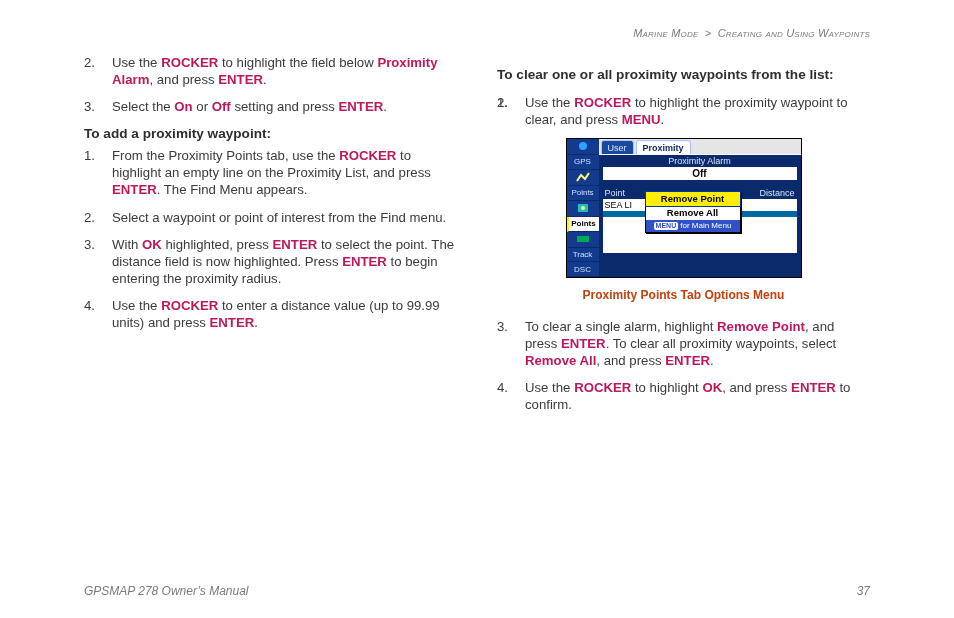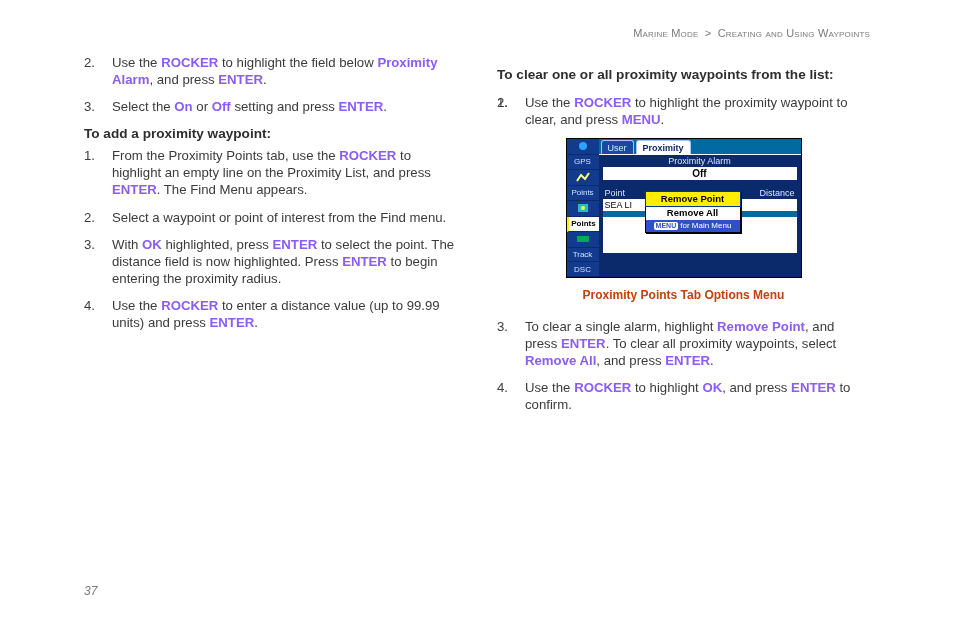--- a/index.html
+++ b/index.html
@@ -24,20 +24,21 @@
     color:var(--text);
     box-sizing:border-box;
   }
   .header{
     position:absolute;
     top:26px;
     right:var(--side-pad);
     font-size:11px;
     color:var(--header);
     letter-spacing:.2px;
+    font-style:italic;
   }
   .header .sc{font-variant:small-caps;}
   .header .sep{color:var(--header);margin:0 3px;}
   .cols{
     position:absolute;
     top:54px;
     left:var(--side-pad);
     right:var(--side-pad);
     bottom:56px;
     display:flex;
@@ -64,21 +65,21 @@
     margin:0 0 10px 0;
   }
   ol>li .num{
     position:absolute;
     left:0;
     top:0;
     width:22px;
     text-align:left;
     color:var(--text);
   }
-  b{font-weight:bold;color:#8b5cf6;}
+  b{font-weight:bold;color:#be185d;}
   .figwrap{
     text-align:center;
     margin:8px 0 14px 0;
   }
   .fig{
     display:inline-block;
     width:236px;
     height:140px;
     background:#0b2a6b;
     border:1px solid #000;
@@ -112,21 +113,21 @@
   .fig .lefttabs .ic svg{width:16px;height:12px;}
   .fig .main{
     position:absolute;
     left:32px;right:0;top:0;bottom:0;
     background:#0b2a6b;
   }
   .fig .main .toptabs{
     height:15px;
     display:flex;align-items:flex-end;gap:2px;
     padding-left:2px;
-    background:#0369a1;
+    background:#e5e5e5;
     border-bottom:1px solid #fff;
   }
   .fig .main .toptabs span{
     font-size:9px;
     color:#d9e6ff;
     background:#1a4aa0;
     padding:1px 6px 0 6px;
     border:1px solid #a9c2ff;border-bottom:none;
     border-radius:3px 3px 0 0;
     line-height:12px;
@@ -301,15 +302,16 @@
       </div>
 
       <ol>
         <li><span class="num">3.</span><span>To clear a single alarm, highlight <b>Remove Point</b>, and press <b>ENTER</b>. To clear all proximity waypoints, select <b>Remove All</b>, and press <b>ENTER</b>.</span></li>
         <li><span class="num">4.</span><span>Use the <b>ROCKER</b> to highlight <b>OK</b>, and press <b>ENTER</b> to confirm.</span></li>
       </ol>
     </div>
   </div>
 
   <div class="footer">
+    <span>GPSMAP 278 Owner’s Manual</span>
     <span>37</span>
   </div>
 </div>
 
 </body></html>

